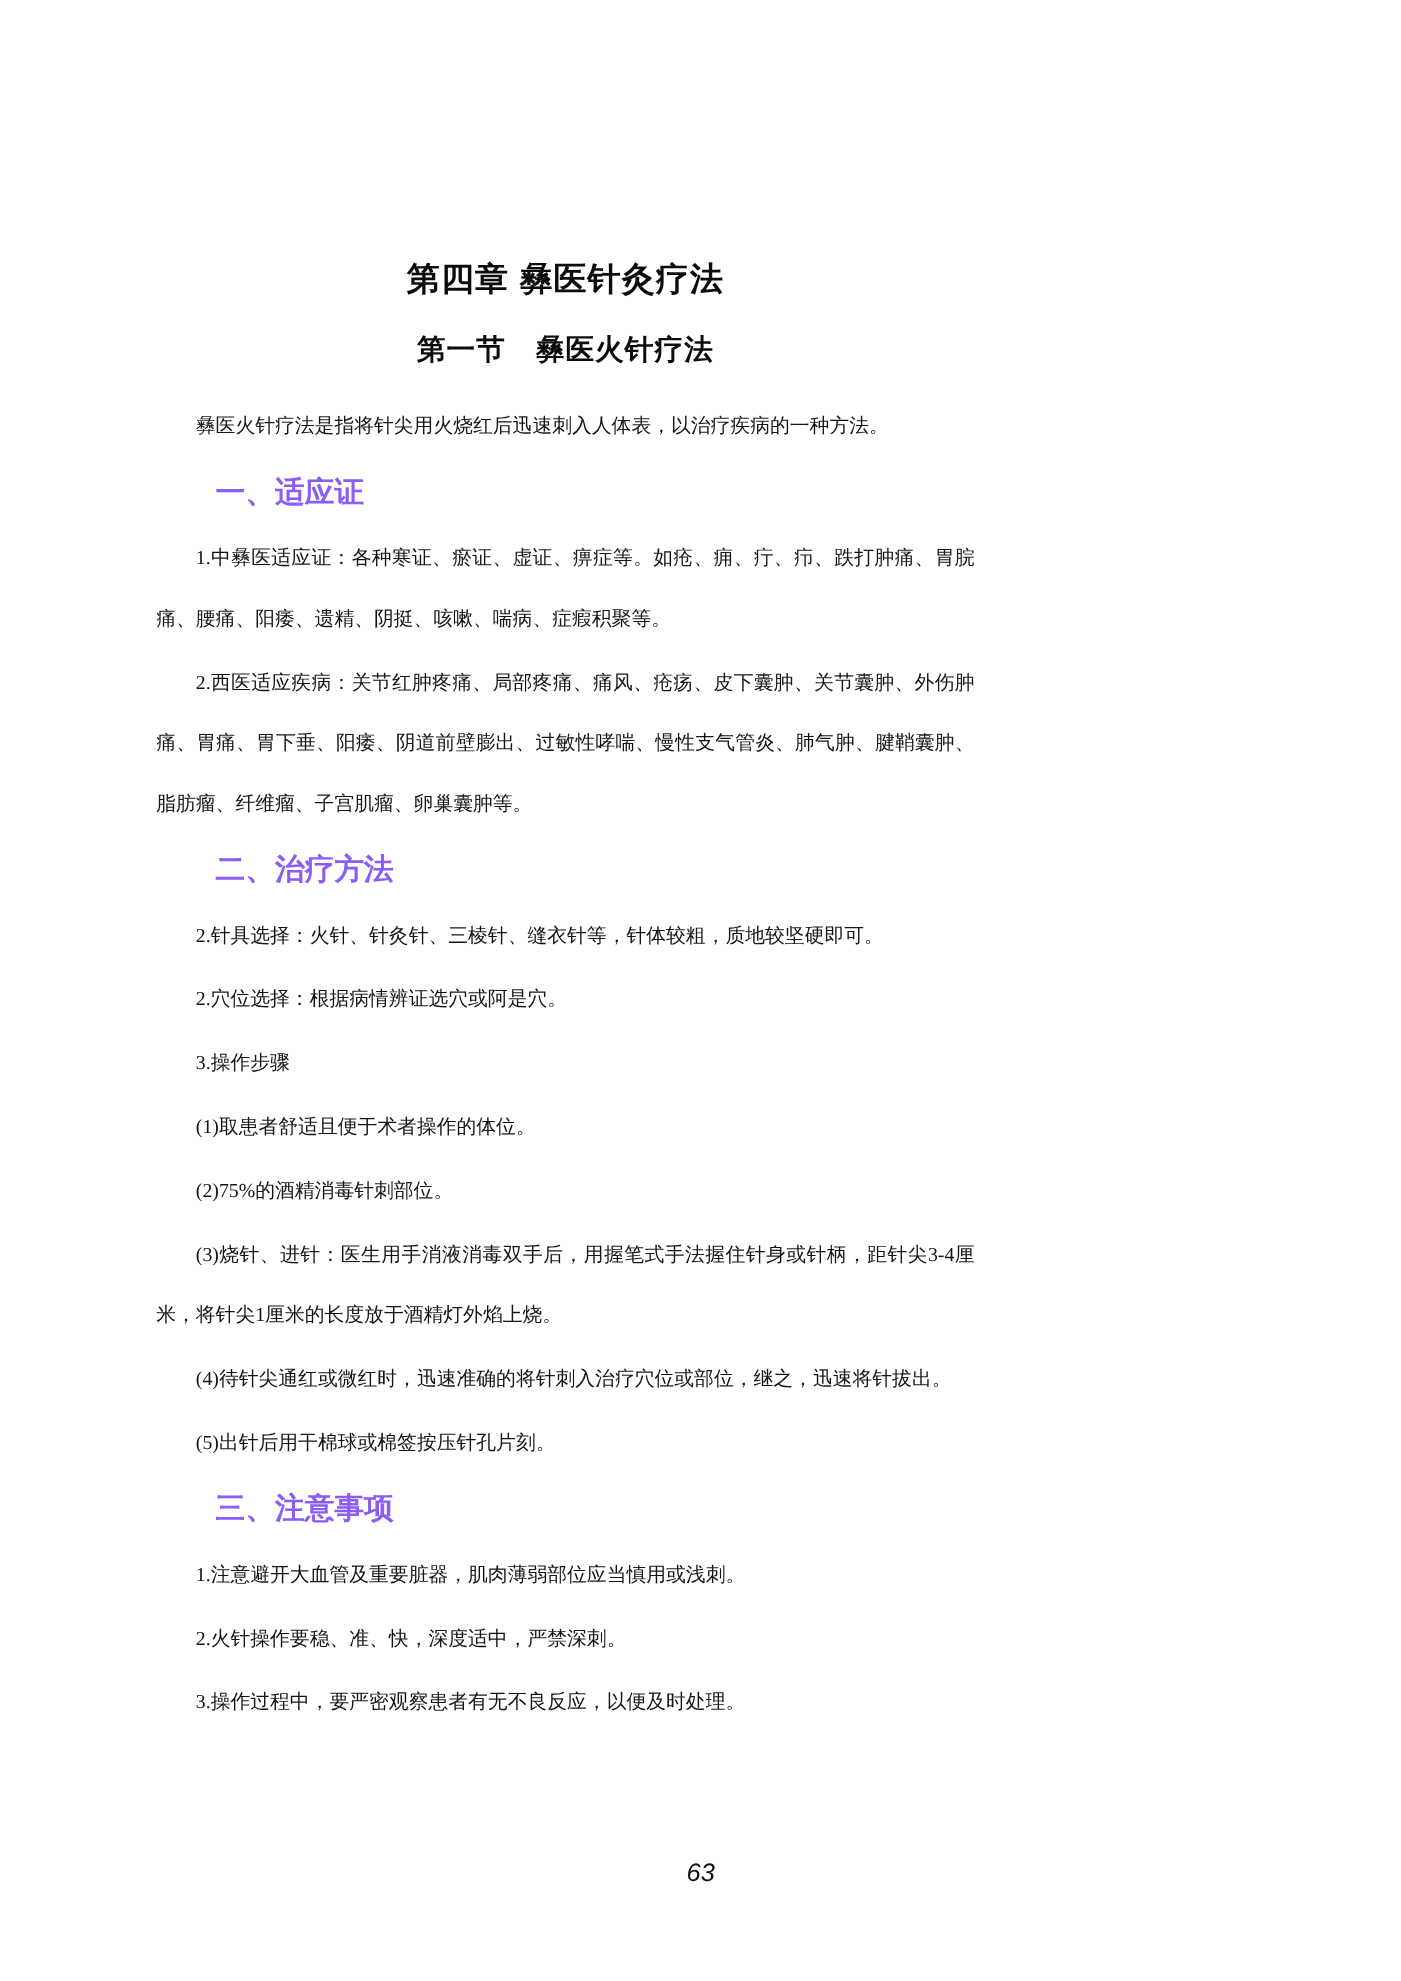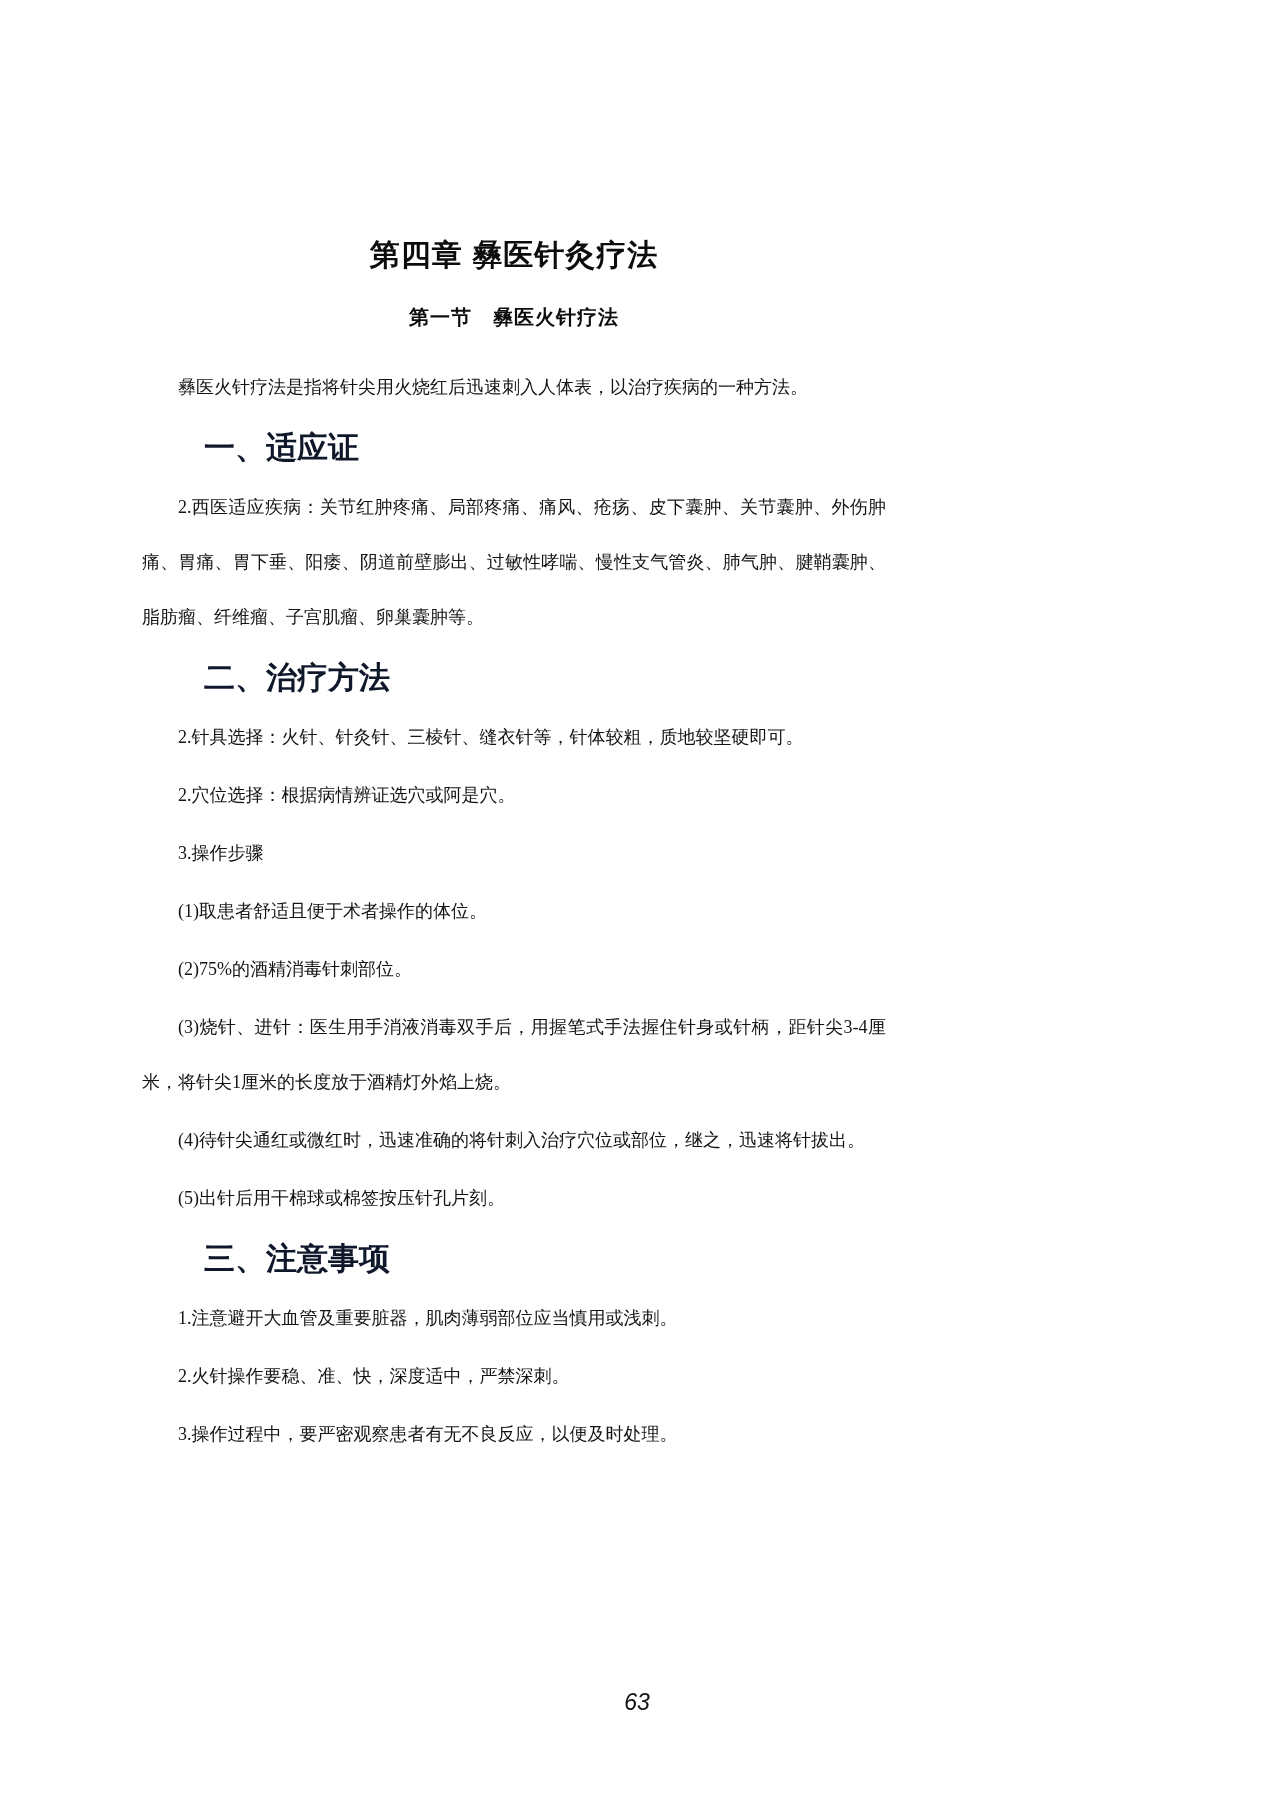--- a/index.html
+++ b/index.html
@@ -29,21 +29,21 @@
     font-size: 30px;
     line-height: 34px;
     text-align: center;
     letter-spacing: 1px;
     color: #0c0c0c;
   }
   .section-title {
     margin: 30px 0 0 0;
     font-family: "Liberation Sans", "DejaVu Sans", sans-serif;
     font-weight: 700;
-    font-size: 20px;
+    font-size: 26px;
     line-height: 30px;
     text-align: center;
     letter-spacing: 1px;
     color: #0c0c0c;
   }
   .body-text {
     font-family: "Liberation Serif", "DejaVu Serif", serif;
     font-size: 27px;
     line-height: 55px;
     text-align: justify;
@@ -58,23 +58,23 @@
     color: #141414;
   }
   p.intro-para {
     margin: 28px 0 3px 0;
   }
   h3.sec-heading {
     margin: 5px 0;
     text-indent: 2em;
     font-family: "Liberation Sans", "DejaVu Sans", sans-serif;
     font-weight: 700;
-    font-size: 31px;
+    font-size: 27px;
     line-height: 55px;
-    color: #0f172a;
+    color: #8b5cf6;
   }
   .page-number {
     position: absolute;
     top: 1688px;
     left: 0;
     width: 1274px;
     text-align: center;
     font-family: "Liberation Sans", "DejaVu Sans", sans-serif;
     font-size: 23px;
     line-height: 28px;
@@ -84,20 +84,21 @@
 </style>
 </head>
 <body>
 
 <div class="page">
   <h1 class="chapter-title">第四章 彝医针灸疗法</h1>
   <h2 class="section-title">第一节　彝医火针疗法</h2>
   <p class="body-para intro-para">彝医火针疗法是指将针尖用火烧红后迅速刺入人体表，以治疗疾病的一种方法。</p>
   <div id="sections" class="body-text">
       <h3 class="sec-heading">一、适应证</h3>
+      <p class="body-para">1.中彝医适应证：各种寒证、瘀证、虚证、痹症等。如疮、痈、疔、疖、跌打肿痛、胃脘痛、腰痛、阳痿、遗精、阴挺、咳嗽、喘病、症瘕积聚等。</p>
       <p class="body-para">2.西医适应疾病：关节红肿疼痛、局部疼痛、痛风、疮疡、皮下囊肿、关节囊肿、外伤肿痛、胃痛、胃下垂、阳痿、阴道前壁膨出、过敏性哮喘、慢性支气管炎、肺气肿、腱鞘囊肿、脂肪瘤、纤维瘤、子宫肌瘤、卵巢囊肿等。</p>
       <h3 class="sec-heading">二、治疗方法</h3>
       <p class="body-para">2.针具选择：火针、针灸针、三棱针、缝衣针等，针体较粗，质地较坚硬即可。</p>
       <p class="body-para">2.穴位选择：根据病情辨证选穴或阿是穴。</p>
       <p class="body-para">3.操作步骤</p>
       <p class="body-para">(1)取患者舒适且便于术者操作的体位。</p>
       <p class="body-para">(2)75%的酒精消毒针刺部位。</p>
       <p class="body-para">(3)烧针、进针：医生用手消液消毒双手后，用握笔式手法握住针身或针柄，距针尖3-4厘米，将针尖1厘米的长度放于酒精灯外焰上烧。</p>
       <p class="body-para">(4)待针尖通红或微红时，迅速准确的将针刺入治疗穴位或部位，继之，迅速将针拔出。</p>
       <p class="body-para">(5)出针后用干棉球或棉签按压针孔片刻。</p>

